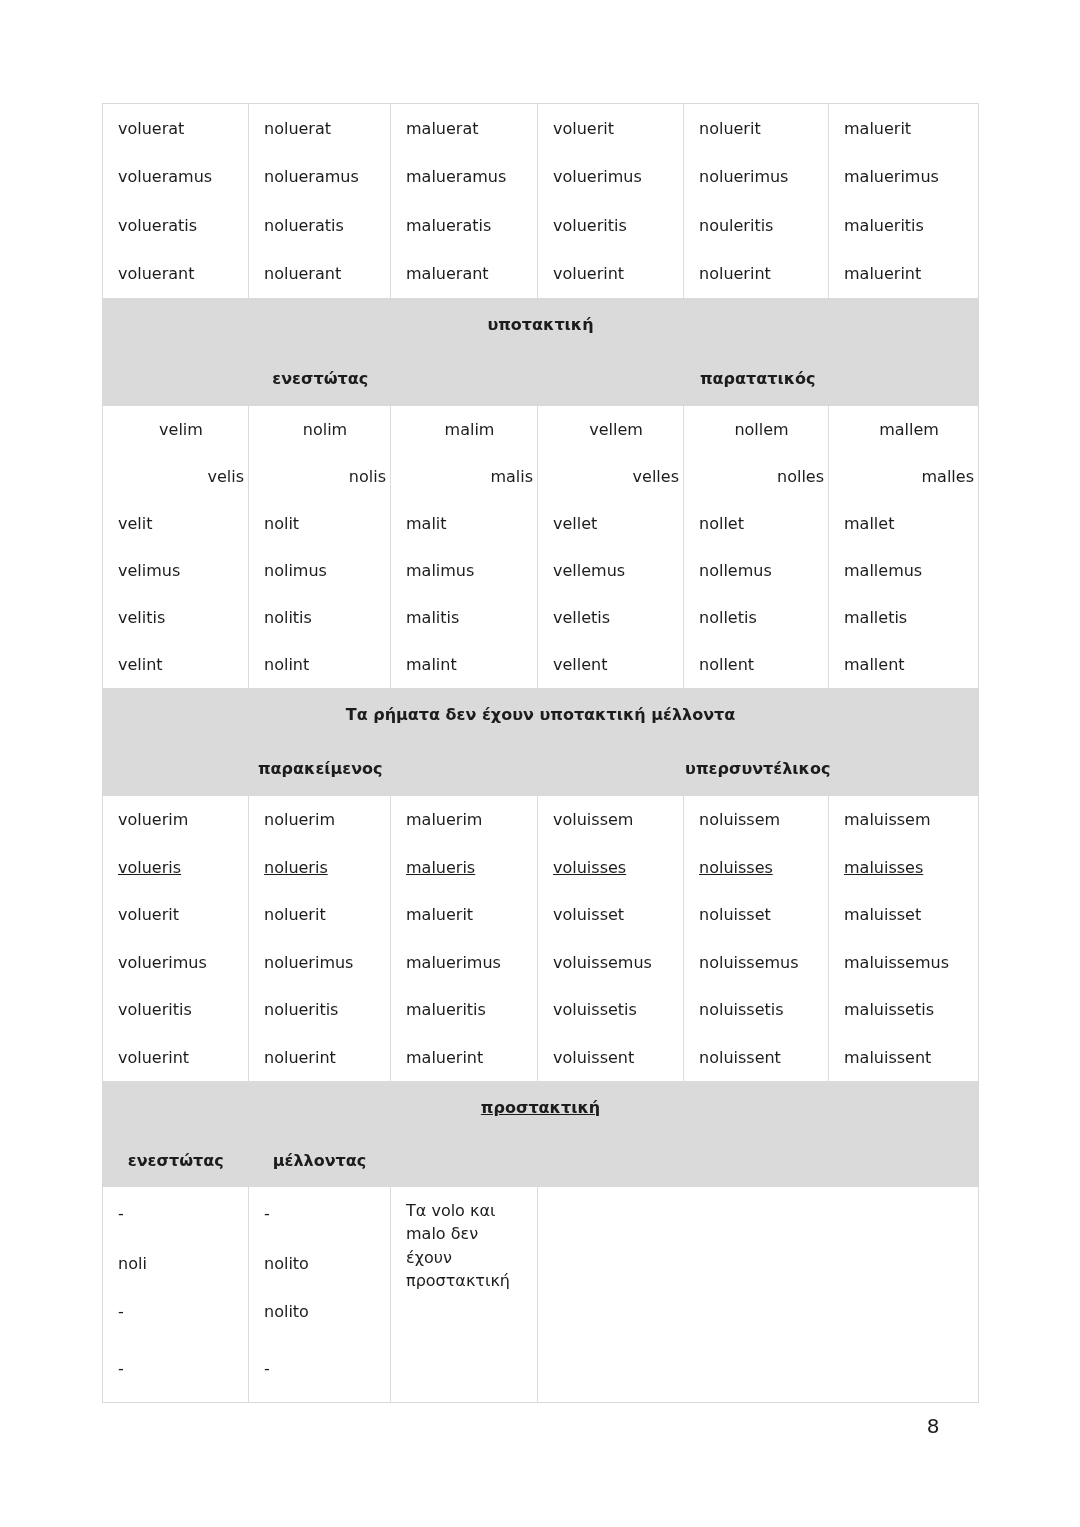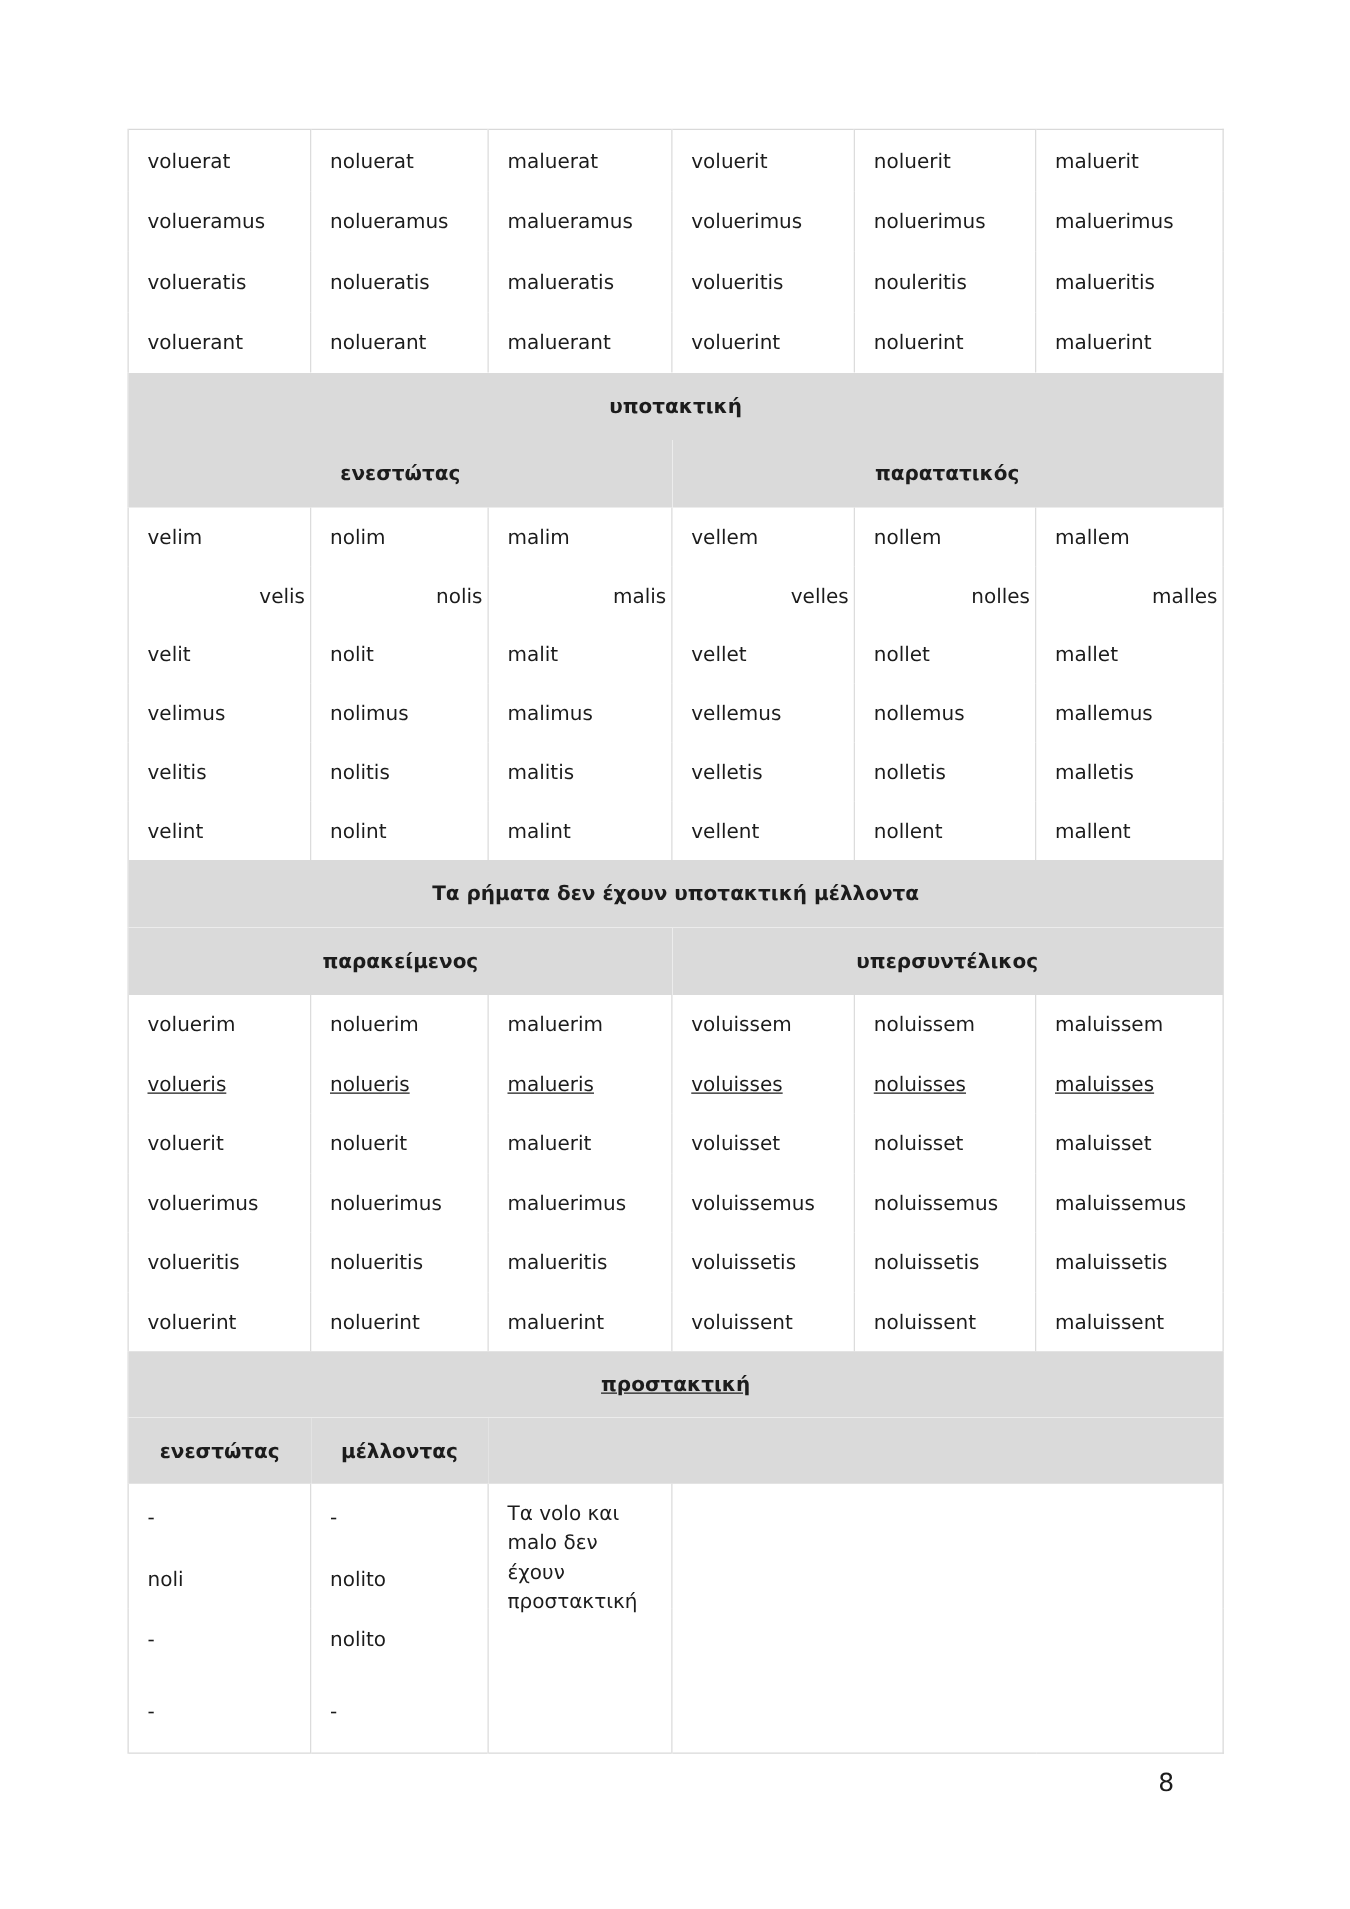--- a/index.html
+++ b/index.html
@@ -114,21 +114,21 @@
           <td class="cell">noluerint</td>
           <td class="cell">maluerint</td>
         </tr>
         <tr class="band" style="height: 54px;">
           <td class="band-title" colspan="6">υποτακτική</td>
         </tr>
         <tr class="band" style="height: 54px;">
           <td class="band-sub" colspan="3">ενεστώτας</td>
           <td class="band-sub" colspan="3">παρατατικός</td>
         </tr>
-        <tr style="height: 47px;">
+        <tr style="height: 47px; text-align: center;">
           <td class="cell">velim</td>
           <td class="cell">nolim</td>
           <td class="cell">malim</td>
           <td class="cell">vellem</td>
           <td class="cell">nollem</td>
           <td class="cell">mallem</td>
         </tr>
         <tr style="height: 47px; text-align: right;">
           <td class="cell">velis</td>
           <td class="cell">nolis</td>

